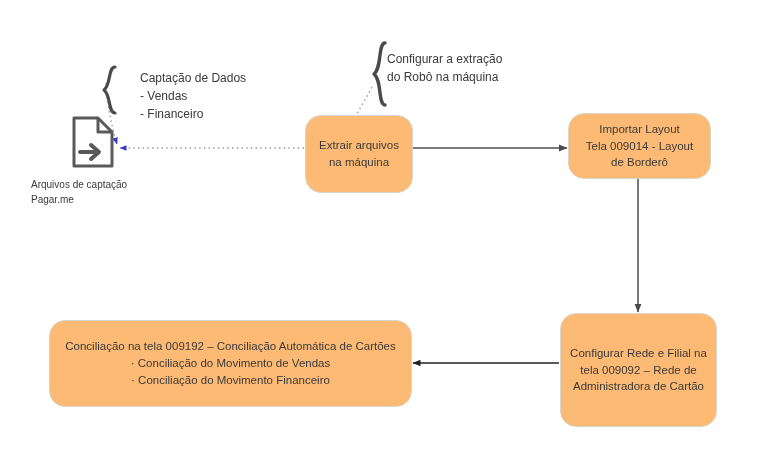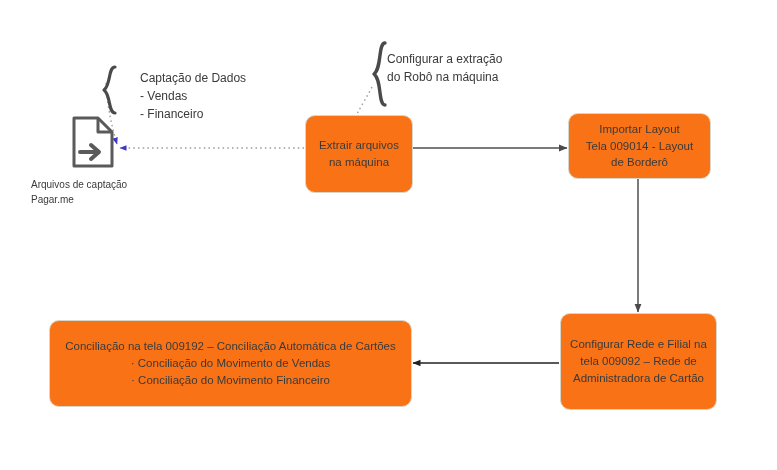--- a/index.html
+++ b/index.html
@@ -20,38 +20,38 @@
     left: 0;
     top: 0;
     width: 777px;
     height: 470px;
     pointer-events: none;
   }
 
   .node {
     position: absolute;
     box-sizing: border-box;
-    background: #f97316;
+    background: #fdba74;
     border: 1px solid #d8d6c8;
-    border-radius: 10px;
+    border-radius: 16px;
     display: flex;
     align-items: center;
     justify-content: center;
     text-align: center;
     color: #3a3a3a;
     font-size: 11.5px;
     line-height: 1.45;
     padding: 4px 8px;
   }
   .node .txt { white-space: pre-line; }
 
   
   #node-extrair   { left: 305px; top: 115px; width: 108px; height: 78px; }
   #node-importar  { left: 568px; top: 113px; width: 143px; height: 66px; }
-  #node-configurar{ left: 560px; top: 313px; width: 157px; height: 97px; }
+  #node-configurar{ left: 560px; top: 313px; width: 157px; height: 114px; }
   #node-conciliacao { left: 49px; top: 320px; width: 363px; height: 87px; }
 
   .annot {
     position: absolute;
     color: #3a3a3a;
     font-size: 12px;
     line-height: 1.5;
     white-space: pre-line;
   }
   #annot-captacao { left: 140px; top: 69px; }

